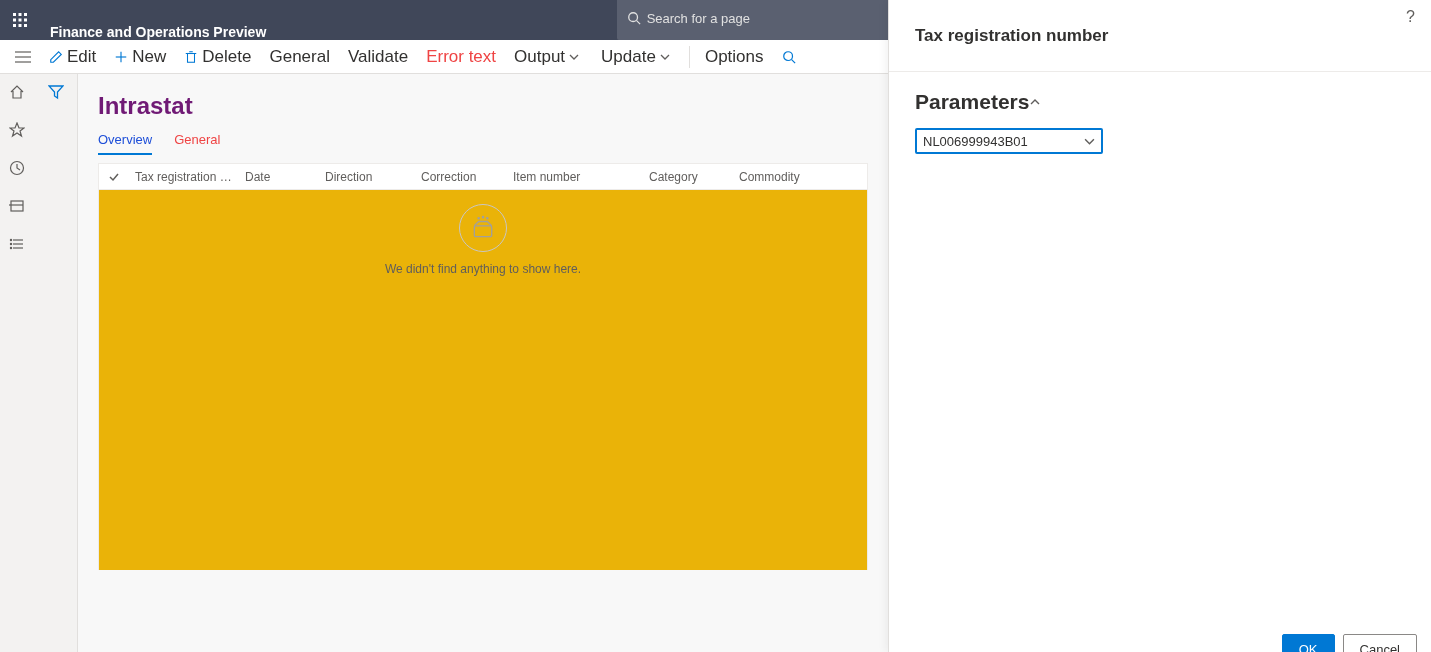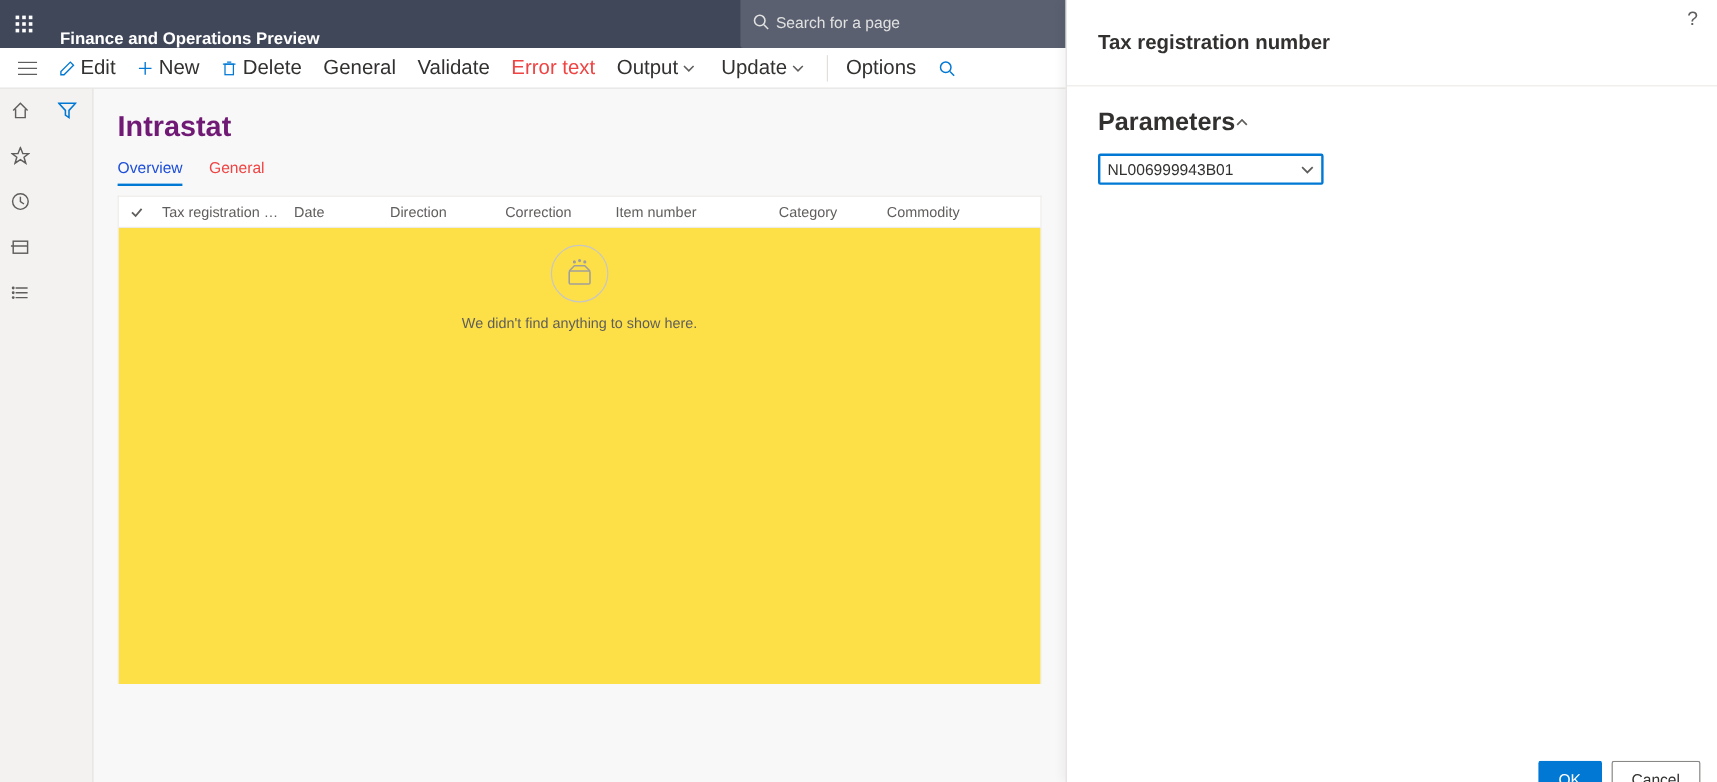--- a/index.html
+++ b/index.html
@@ -42,21 +42,21 @@
   .gh { padding: 0 6px; overflow: hidden; text-overflow: ellipsis; white-space: nowrap; }
   .gh.sel { width: 30px; display: flex; justify-content: center; }
   .gh.c1 { width: 110px; }
   .gh.c2 { width: 80px; }
   .gh.c3 { width: 96px; }
   .gh.c4 { width: 92px; }
   .gh.c5 { width: 136px; }
   .gh.c6 { width: 90px; }
   .gh.c7 { flex: 1; }
 
-  .emptystate { background: #fde047; text-align: center; padding-top: 14px; height: 380px; }
+  .emptystate { background: #eab308; text-align: center; padding-top: 14px; height: 380px; }
   .emptystate .emsg { margin-top: 10px; font-size: 12px; color: #605e5c; }
   .e-icon-wrap { display: inline-flex; width: 48px; height: 48px; border: 1px solid #c8c6c4; border-radius: 50%; align-items: center; justify-content: center; }
 
   
   .rightpanel { position: absolute; top: 0; right: 0; bottom: 0; width: 543px; background: #fff; border-left: 1px solid #e1dfdd; display: flex; flex-direction: column; box-shadow: -3px 0 8px rgba(0,0,0,0.05); }
   .rp-head { height: 72px; display: flex; align-items: center; padding: 0 26px; border-bottom: 1px solid #edebe9; position: relative; }
   .rp-head .ttl { font-size: 17px; font-weight: 600; }
   .rp-head .help { position: absolute; top: 8px; right: 16px; color: #605e5c; font-size: 16px; }
 
   .rp-body { flex: 1; padding: 14px 26px; }

